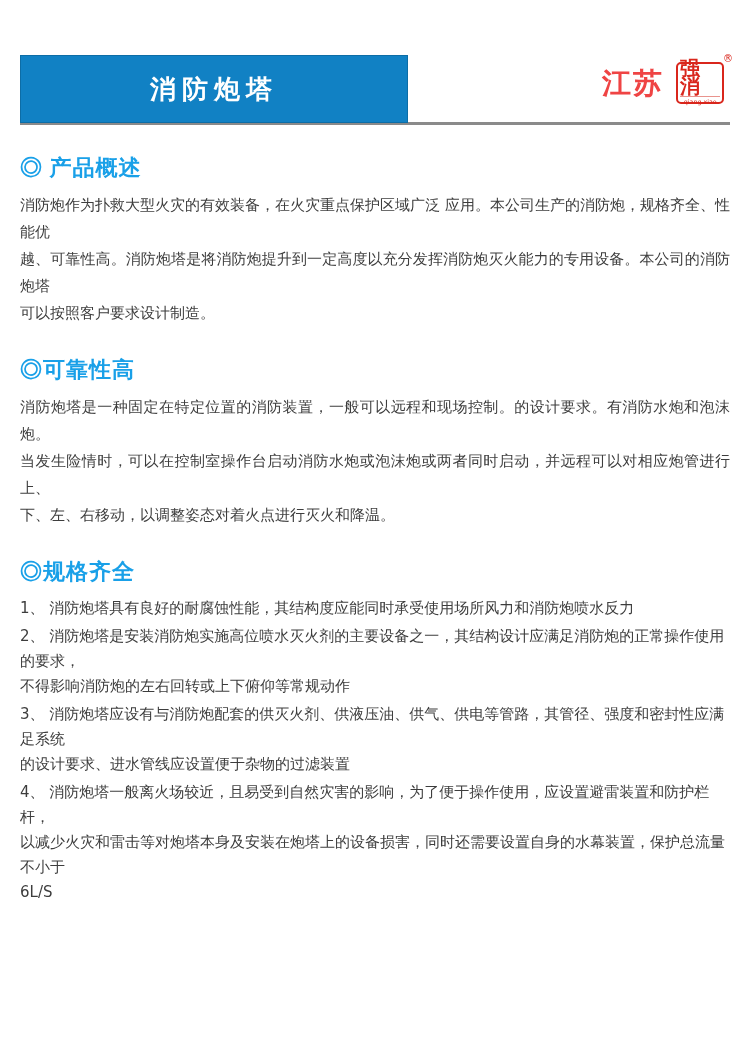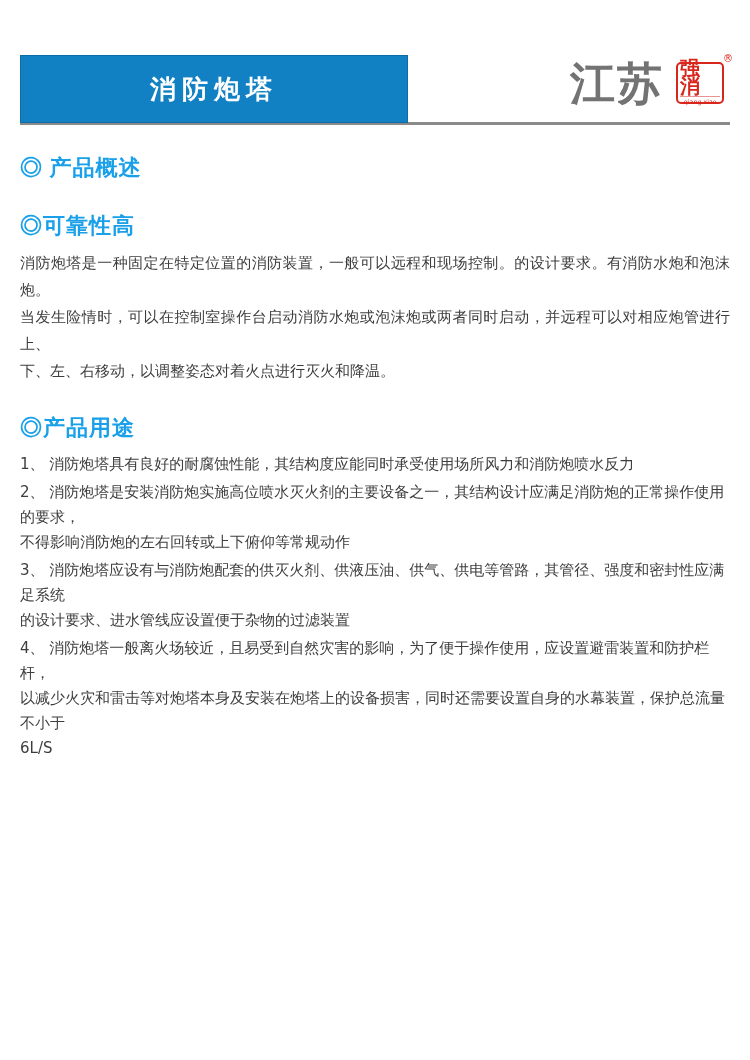--- a/index.html
+++ b/index.html
@@ -22,21 +22,21 @@
     display:flex; align-items:center; justify-content:center;
   }
   .banner-title {
     color:#ffffff; font-size:26px; font-weight:bold; letter-spacing:6px;
   }
   .logo {
     position:absolute; right:16px; top:50px; height:66px;
     display:flex; align-items:center;
   }
   .logo-cn {
-    font-size:45px; font-weight:bold; color:#737373; letter-spacing:2px;
+    font-size:29px; font-weight:bold; color:#ef4444; letter-spacing:2px;
     line-height:1;
   }
   .logo-box-wrap { position:relative; margin:0 10px 0 12px; }
   .logo-box {
     width:48px; height:42px;
     border:2px solid #d9261c; border-radius:5px;
     display:flex; flex-direction:column; align-items:center; justify-content:center;
     padding:1px 2px;
   }
   .logo-box-main {
@@ -84,31 +84,34 @@
         <span class="logo-reg">®</span>
       </span>
     </div>
   </div>
   <div class="rule"></div>
 
   <div class="content">
 
     <div>
       <div class="section-heading">◎ 产品概述</div>
+      <p class="body-text">消防炮作为扑救大型火灾的有效装备，在火灾重点保护区域广泛 应用。本公司生产的消防炮，规格齐全、性能优
+越、可靠性高。消防炮塔是将消防炮提升到一定高度以充分发挥消防炮灭火能力的专用设备。本公司的消防炮塔
+可以按照客户要求设计制造。</p>
     </div>
 
     <div>
       <div class="section-heading">◎可靠性高</div>
       <p class="body-text">消防炮塔是一种固定在特定位置的消防装置，一般可以远程和现场控制。的设计要求。有消防水炮和泡沫炮。
 当发生险情时，可以在控制室操作台启动消防水炮或泡沫炮或两者同时启动，并远程可以对相应炮管进行上、
 下、左、右移动，以调整姿态对着火点进行灭火和降温。</p>
     </div>
 
     <div>
-      <div class="section-heading">◎产品用途</div>
+      <div class="section-heading">◎规格齐全</div>
       <p class="usage-item">1、 消防炮塔具有良好的耐腐蚀性能，其结构度应能同时承受使用场所风力和消防炮喷水反力</p>
       <p class="usage-item">2、 消防炮塔是安装消防炮实施高位喷水灭火剂的主要设备之一，其结构设计应满足消防炮的正常操作使用的要求，
 不得影响消防炮的左右回转或上下俯仰等常规动作</p>
       <p class="usage-item">3、 消防炮塔应设有与消防炮配套的供灭火剂、供液压油、供气、供电等管路，其管径、强度和密封性应满足系统
 的设计要求、进水管线应设置便于杂物的过滤装置</p>
       <p class="usage-item">4、 消防炮塔一般离火场较近，且易受到自然灾害的影响，为了便于操作使用，应设置避雷装置和防护栏杆，
 以减少火灾和雷击等对炮塔本身及安装在炮塔上的设备损害，同时还需要设置自身的水幕装置，保护总流量不小于
 6L/S</p>
     </div>
 

